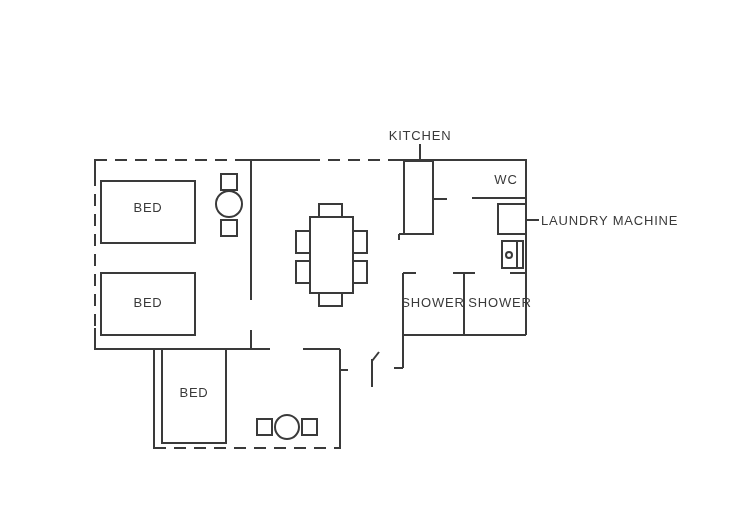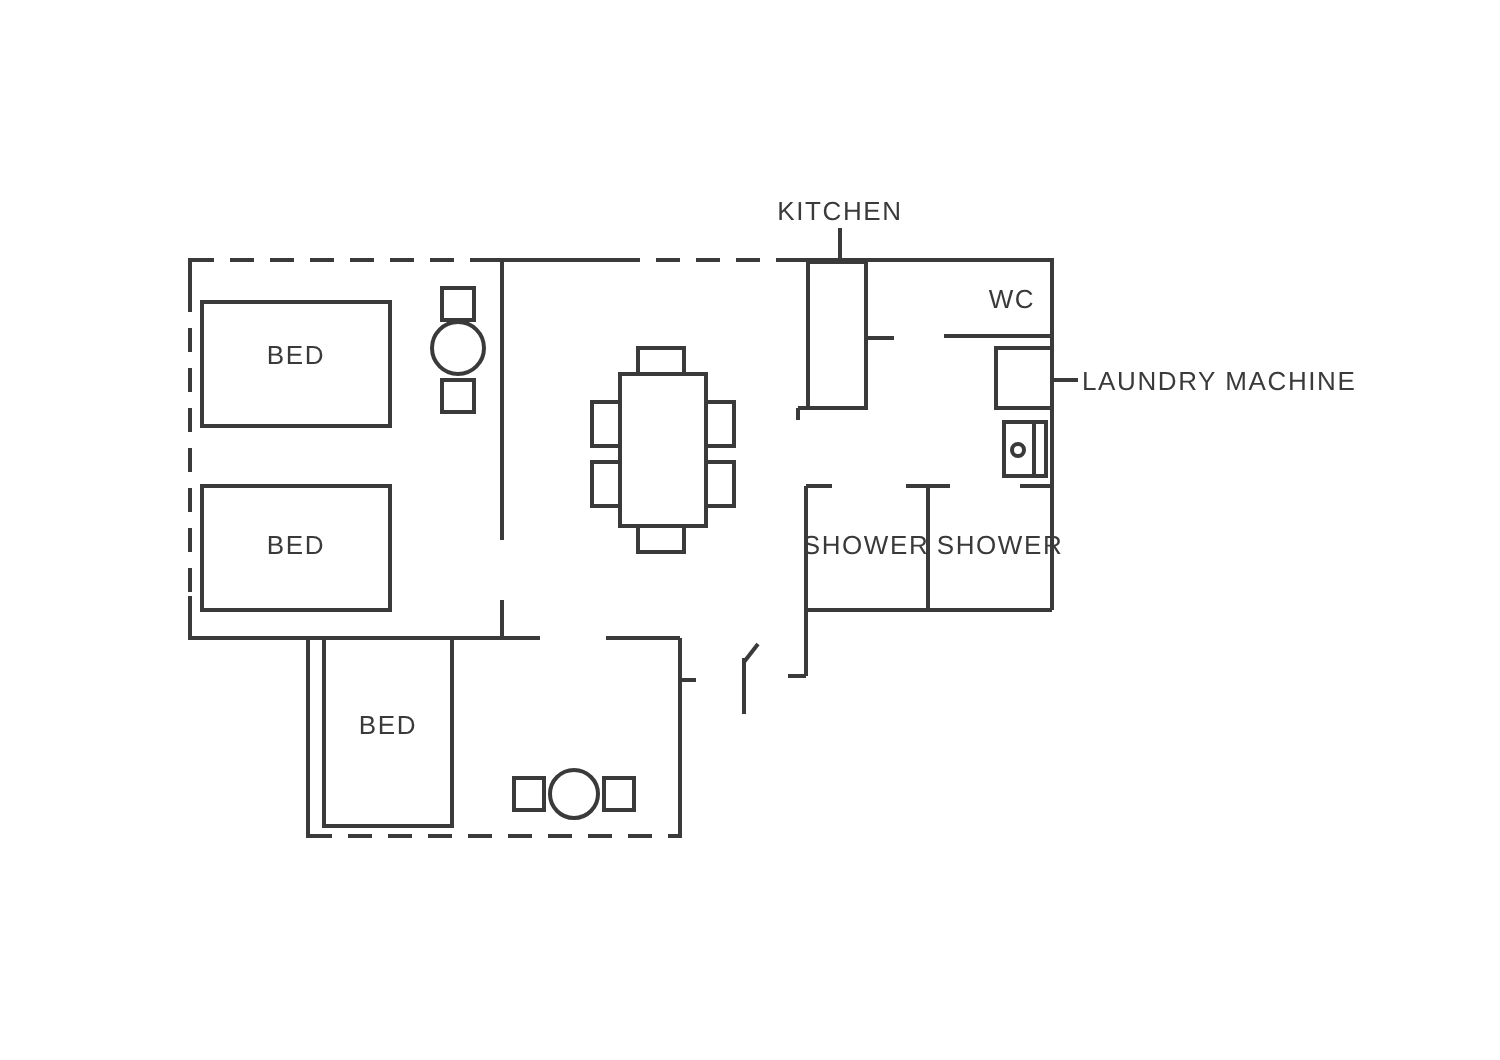--- a/index.html
+++ b/index.html
@@ -7,20 +7,21 @@
     padding: 0;
     background: #ffffff;
   }
   .canvas {
     position: relative;
     width: 750px;
     height: 458px;
     background: #ffffff;
     overflow: hidden;
     font-family: "Liberation Sans", sans-serif;
+    margin-top: 30px;
   }
   svg {
     display: block;
   }
   .wall {
     stroke: #3a3a3a;
     stroke-width: 2;
     fill: none;
   }
   .wall-dashed {

